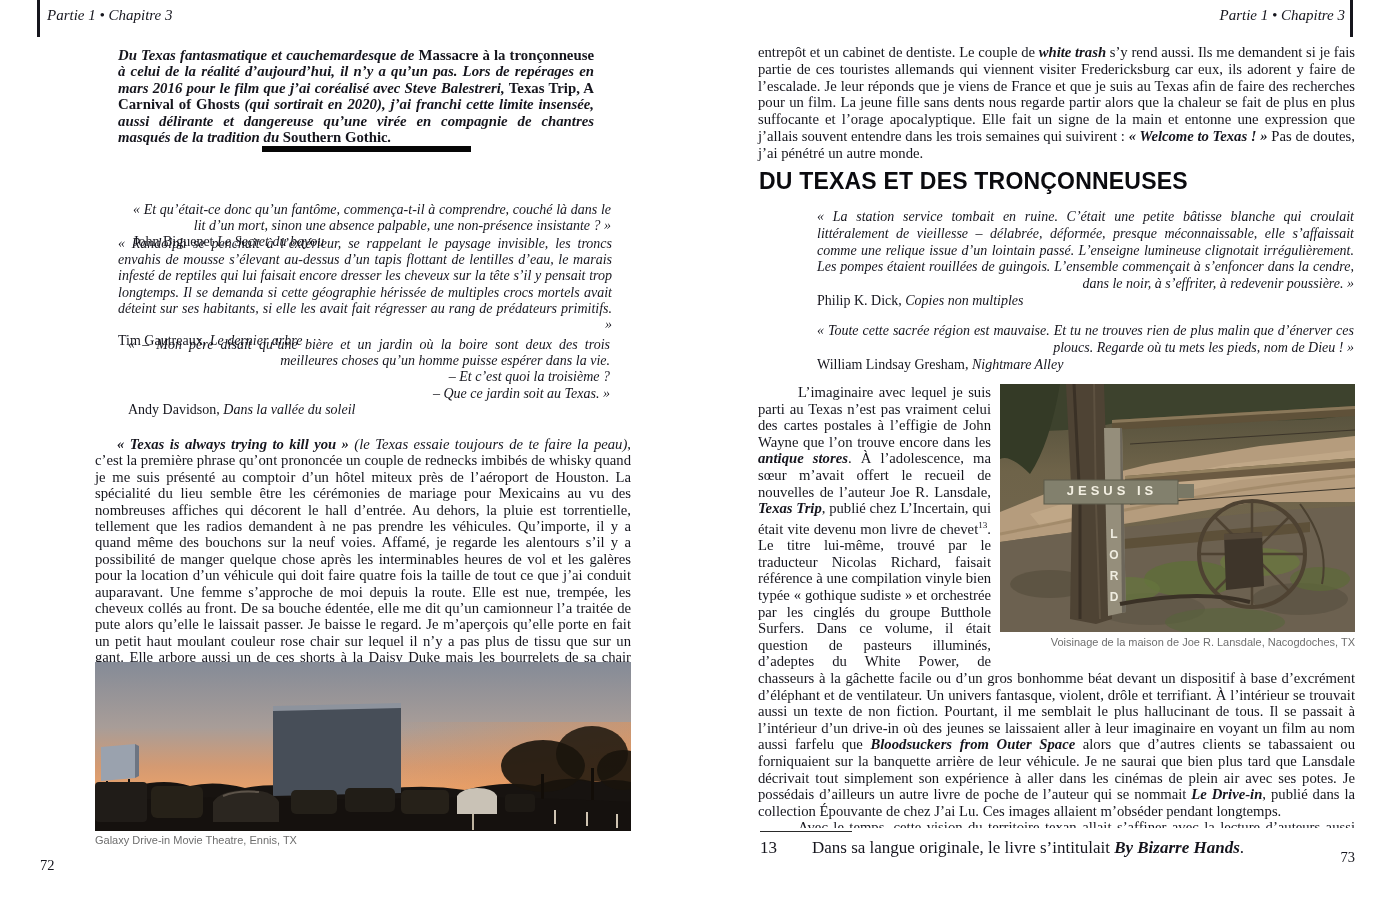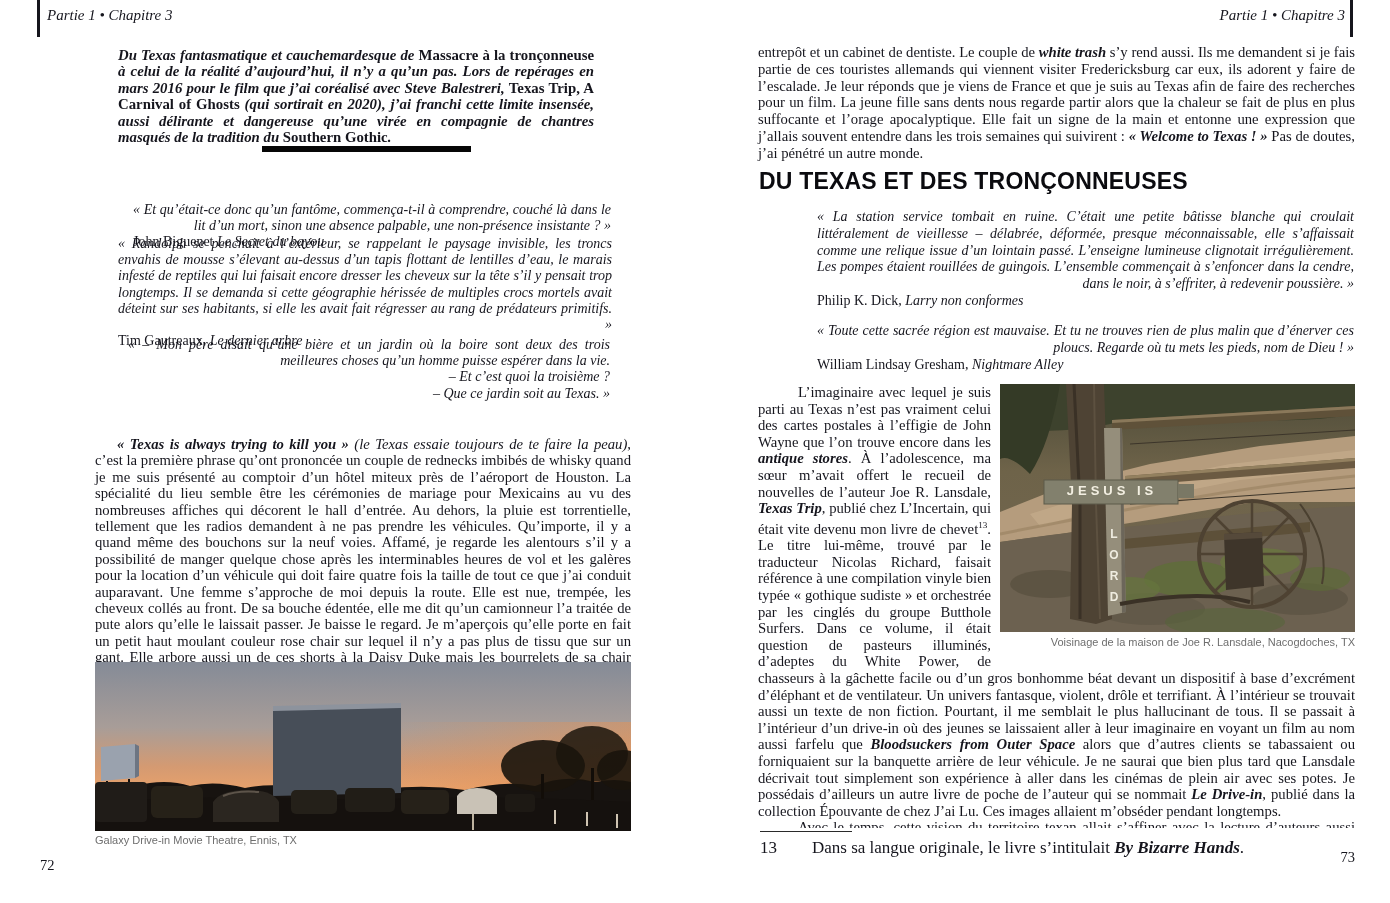--- a/index.html
+++ b/index.html
@@ -84,20 +84,21 @@
 
   <div class="quote" style="left:118px; top:236px; width:494px;">
     <div class="qbody">« Randolph se penchait à l’extérieur, se rappelant le paysage invisible, les troncs envahis de mousse s’élevant au-dessus d’un tapis flottant de lentilles d’eau, le marais infesté de reptiles qui lui faisait encore dresser les cheveux sur la tête s’il y pensait trop longtemps. Il se demanda si cette géographie hérissée de multiples crocs mortels avait déteint sur ses habitants, si elle les avait fait régresser au rang de prédateurs primitifs. »</div>
     <div class="qattr"><span>Tim Gautreaux, </span><span class="seg-it">Le dernier arbre</span></div>
   </div>
 
   <div class="quote" style="left:128px; top:337px; width:482px;">
     <div class="qbody">« – Mon père disait qu’une bière et un jardin où la boire sont deux des trois meilleures choses qu’un homme puisse espérer dans la vie.
 – Et c’est quoi la troisième ?
 – Que ce jardin soit au Texas. »</div>
+    <div class="qattr"><span>Andy Davidson, </span><span class="seg-it">Dans la vallée du soleil</span></div>
   </div>
 
   <div class="body-lp"><span class="firstline"></span><span><span class="seg-bi">« Texas is always trying to kill you »</span><span class="seg-it"> (le Texas essaie toujours de te faire la peau)</span><span>, c’est la première phrase qu’ont prononcée un couple de rednecks imbibés de whisky quand je me suis présenté au comptoir d’un hôtel miteux près de l’aéroport de Houston. La spécialité du lieu semble être les cérémonies de mariage pour Mexicains au vu des nombreuses affiches qui décorent le hall d’entrée. Au dehors, la pluie est torrentielle, tellement que les radios demandent à ne pas prendre les véhicules. Qu’importe, il y a quand même des bouchons sur la neuf voies. Affamé, je regarde les alentours s’il y a possibilité de manger quelque chose après les interminables heures de vol et les galères pour la location d’un véhicule qui doit faire quatre fois la taille de tout ce que j’ai conduit auparavant. Une femme s’approche de moi depuis la route. Elle est nue, trempée, les cheveux collés au front. De sa bouche édentée, elle me dit qu’un camionneur l’a traitée de pute alors qu’elle le laissait passer. Je baisse le regard. Je m’aperçois qu’elle porte en fait un petit haut moulant couleur rose chair sur lequel il n’y a pas plus de tissu que sur un gant. Elle arbore aussi un de ces shorts à la Daisy Duke mais les bourrelets de sa chair repliée empêchent de le voir. Son regard est doux comme celui d’un chat en rut. Elle m’indique alors le Taco Bell de bord d’autoroute, encadré par un cimetière juif, un</span></span></div>
 
   <div class="photo" style="left:95px; top:662px; width:536px; height:169px;">
     <svg width="536" height="169" viewBox="0 0 536 169">
       <defs>
         <linearGradient id="sky" x1="0" y1="0" x2="0" y2="1">
           <stop offset="0" stop-color="#858b97"></stop>
           <stop offset="0.45" stop-color="#a89d98"></stop>
@@ -156,21 +157,21 @@
 
   <div class="hdr-bar" style="left:1350px;"></div>
   <div class="hdr" style="left:1050px; top:7px; width:295px; text-align:right;">Partie 1 • Chapitre 3</div>
 
   <div class="cont-rp"><span>entrepôt et un cabinet de dentiste. Le couple de </span><span class="seg-bi">white trash</span><span> s’y rend aussi. Ils me demandent si je fais partie de ces touristes allemands qui viennent visiter Fredericksburg car eux, ils adorent y faire de l’escalade. Je leur réponds que je viens de France et que je suis au Texas afin de faire des recherches pour un film. La jeune fille sans dents nous regarde partir alors que la chaleur se fait de plus en plus suffocante et l’orage apocalyptique. Elle fait un signe de la main et entonne une expression que j’allais souvent entendre dans les trois semaines qui suivirent : </span><span class="seg-bi">« Welcome to Texas ! »</span><span> Pas de doutes, j’ai pénétré un autre monde.</span></div>
 
   <div class="heading">DU TEXAS ET DES TRONÇONNEUSES</div>
 
   <div class="quote q-pkd" style="position:absolute;">
     <div class="qbody">« La station service tombait en ruine. C’était une petite bâtisse blanche qui croulait littéralement de vieillesse – délabrée, déformée, presque méconnaissable, elle s’affaissait comme une relique issue d’un lointain passé. L’enseigne lumineuse clignotait irrégulièrement. Les pompes étaient rouillées de guingois. L’ensemble commençait à s’enfoncer dans la cendre, dans le noir, à s’effriter, à redevenir poussière. »</div>
-    <div class="qattr"><span>Philip K. Dick, </span><span class="seg-it">Larry non conformes</span></div>
+    <div class="qattr"><span>Philip K. Dick, </span><span class="seg-it">Copies non multiples</span></div>
   </div>
 
   <div class="quote q-wlg" style="position:absolute;">
     <div class="qbody">« Toute cette sacrée région est mauvaise. Et tu ne trouves rien de plus malin que d’énerver ces ploucs. Regarde où tu mets les pieds, nom de Dieu ! »</div>
     <div class="qattr"><span>William Lindsay Gresham, </span><span class="seg-it">Nightmare Alley</span></div>
   </div>
 
   <div class="main-rp">
     <div class="float-photo">
       <div class="photo-right">

